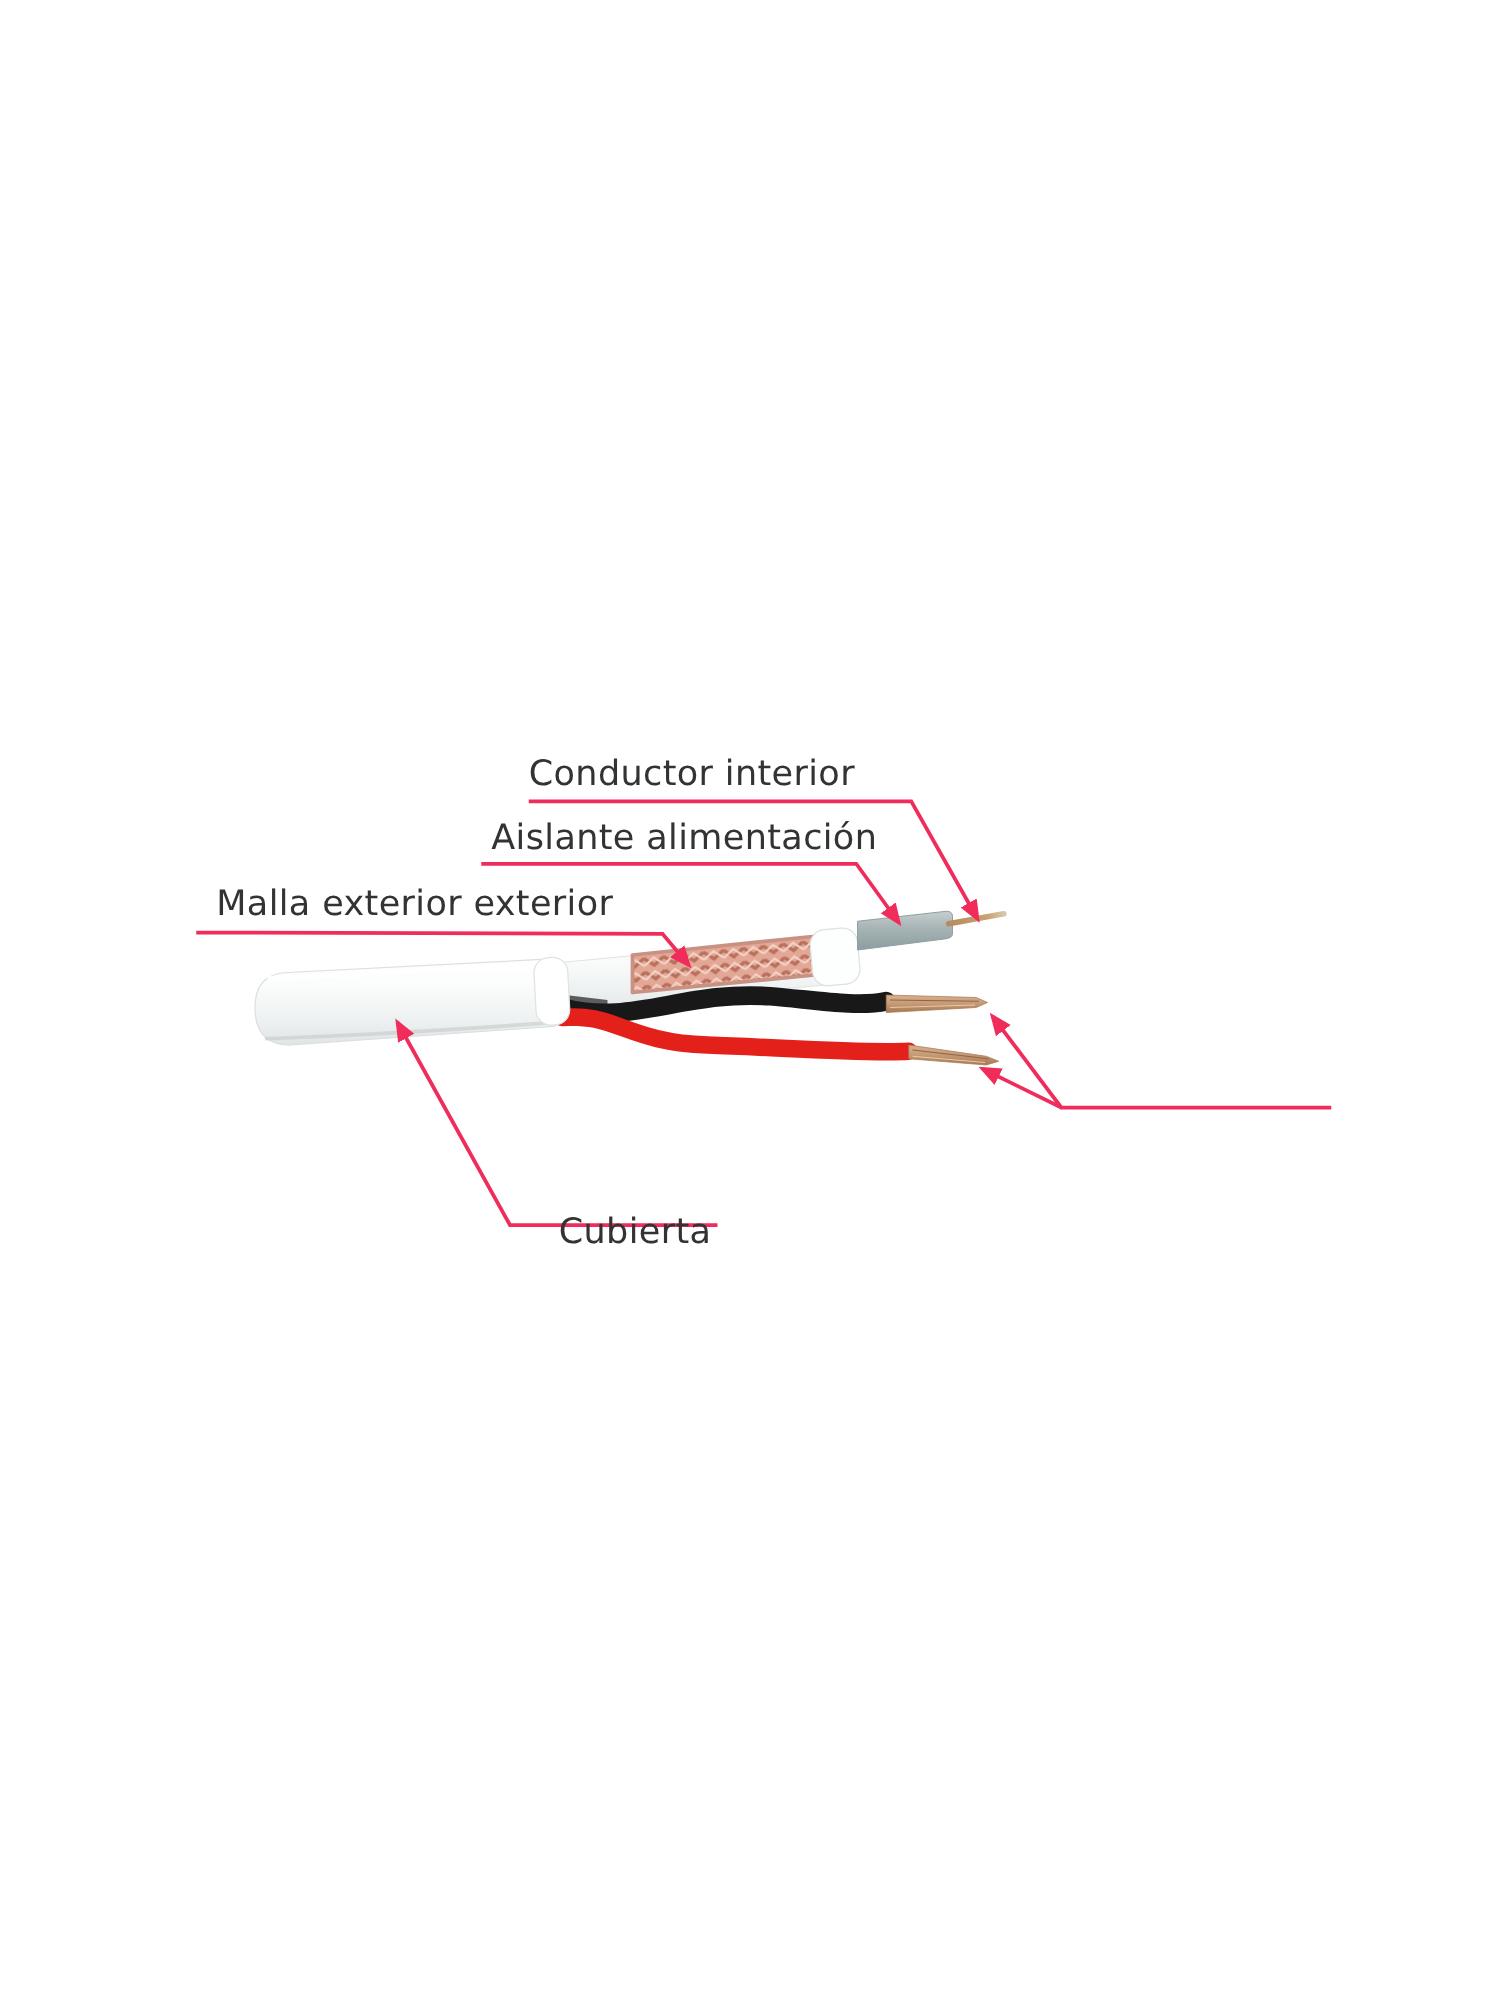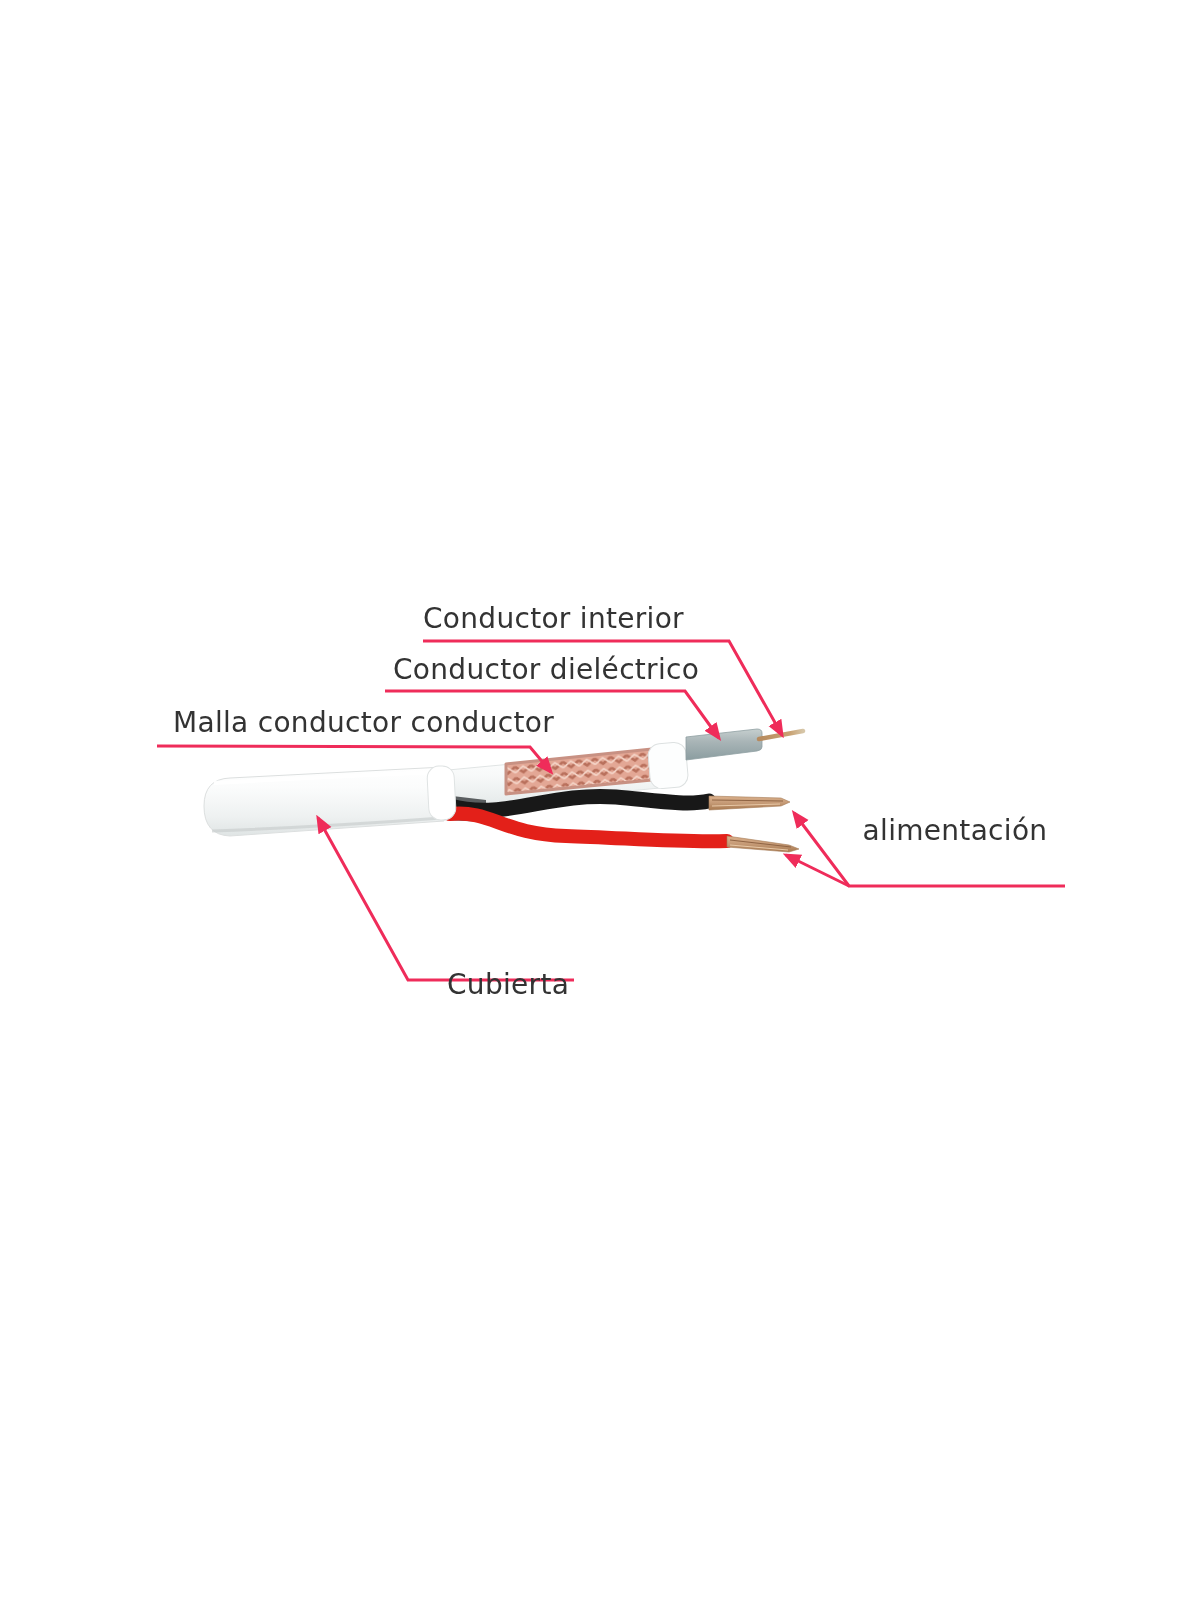--- a/index.html
+++ b/index.html
@@ -120,23 +120,22 @@
       <polyline points="385,691 685,691 719,738" marker-end="url(#arrowHead)"></polyline>
       <polyline points="157,746 530,747 551,772" marker-end="url(#arrowHead)"></polyline>
       <polyline points="574,980 408,980 318,818" marker-end="url(#arrowHead)"></polyline>
       <polyline points="1065,886 849,886 794,813" marker-end="url(#arrowHead)"></polyline>
       <polyline points="849,886 786,855" marker-end="url(#arrowHead)"></polyline>
     </g>
   </svg>
 
   <div class="label" style="left:423px; top:603px;">Conductor interior</div>
 
-  <div class="label" style="left:393px; top:654px;">Conductor dieléctrico</div>
+  <div class="label" style="left:393px; top:654px;">Aislante alimentación</div>
 
-  <div class="label" style="left:173px; top:707px;">Malla conductor conductor</div>
+  <div class="label" style="left:173px; top:707px;">Malla exterior exterior</div>
 
   <div class="label center" style="left:830px; top:815px; width:250px;">
-    <span style="display:block">alimentación</span>
   </div>
 
   <div class="label" style="left:447px; top:940px;margin-top:29px;">Cubierta</div>
 
 </div>
 
 </body></html>

